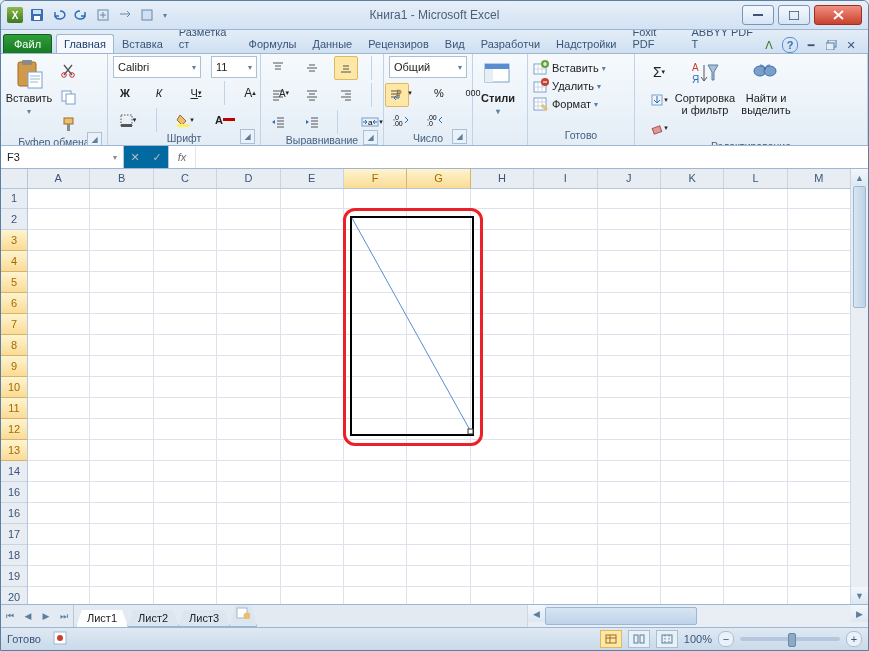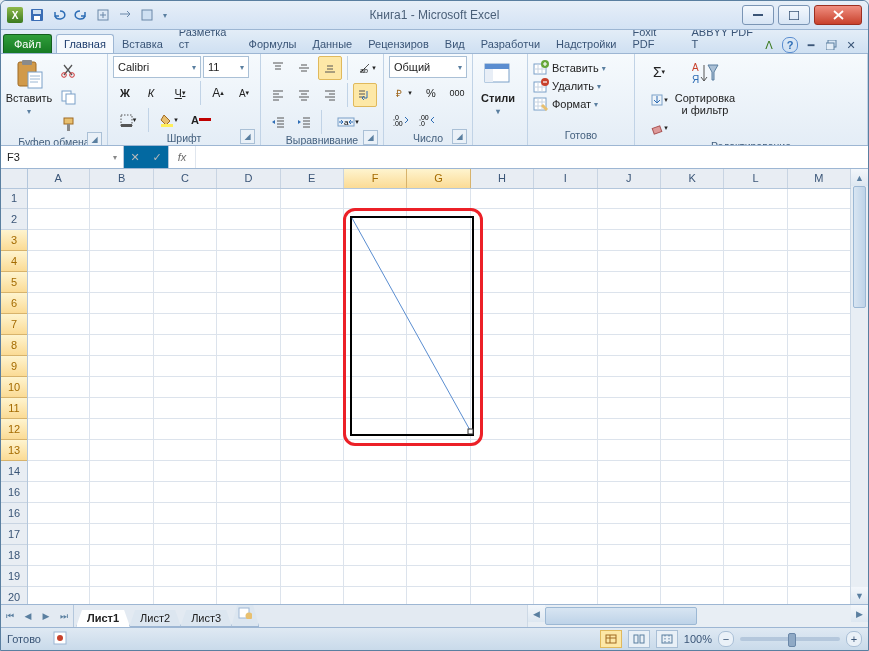--- a/index.html
+++ b/index.html
@@ -26,21 +26,21 @@
   .group{border-right:1px solid #c1d3e6;display:flex;flex-direction:column;padding:2px 5px 0;}
   .group .grow{flex:1;display:flex;align-items:flex-start;}
   .group .glabel{height:16px;text-align:center;font-size:10.5px;color:#44607e;position:relative;}
   .group .glabel .launcher{position:absolute;right:0;bottom:1px;width:13px;height:13px;border:1px solid #aac0d6;background:#eaf1f8;font-size:8px;display:flex;align-items:center;justify-content:center;color:#5a7fa0;}
   .bigbtn{display:flex;flex-direction:column;align-items:center;width:46px;gap:2px;padding-top:2px;}
   .bigbtn .ic32{width:32px;height:32px;display:flex;align-items:center;justify-content:center;}
   .bigbtn .lbl{font-size:11px;text-align:center;line-height:12px;}
   .smallcol{display:flex;flex-direction:column;gap:3px;padding-left:4px;padding-top:2px;}
   .smbtn{width:22px;height:22px;display:flex;align-items:center;justify-content:center;border-radius:2px;border:1px solid transparent;}
   .smbtn.hl{background:#fde8a7;border:1px solid #e0b95c;}
-  .row{display:flex;gap:2px;align-items:center;justify-content:center;}
+  .row{display:flex;gap:10px;align-items:center;justify-content:center;}
   .combo{height:20px;border:1px solid #aac0d6;background:#fff;display:flex;align-items:center;padding:0 4px;font-size:11px;justify-content:space-between;}
   .combo .dd{color:#5a7fa0;font-size:8px;padding-left:4px;}
   .sep{width:1px;align-self:stretch;background:#c1d3e6;margin:0 3px;}
   
   .fbar{height:22px;background:#0369a1;border-bottom:1px solid #9db6d3;display:flex;align-items:stretch;}
   .namebox{width:110px;border-right:1px solid #b4c7dc;background:#fff;display:flex;align-items:center;padding:0 6px;justify-content:space-between;}
   .namebox .dd{color:#888;font-size:8px;}
   .fxarea{display:flex;align-items:center;background:#fff;flex:1;border-left:1px solid #b4c7dc;}
   .fxbtn{width:26px;display:flex;align-items:center;justify-content:center;color:#6a6a6a;font-style:italic;border-right:1px solid #e0e6ee;height:100%;}
   .fxbtns3{display:flex;}
@@ -64,21 +64,21 @@
   .vscroll{position:absolute;right:0;top:0;bottom:0;width:17px;background:#e8eef4;border-left:1px solid #cdd9e6;display:flex;flex-direction:column;}
   .vscroll .arrow, .hscroll .arrow{height:17px;width:17px;display:flex;align-items:center;justify-content:center;background:linear-gradient(#f3f7fb,#dde7f1);color:#5a7fa0;font-size:9px;}
   .vscroll .track{flex:1;background:#e8eef4;position:relative;}
   .vscroll .thumb{position:absolute;left:2px;right:2px;top:0;height:120px;background:linear-gradient(90deg,#d8e5f2,#bed3e8);border:1px solid #9cb8d4;border-radius:2px;}
   
   .sheettabs{height:22px;background:#e3eaf2;border-top:1px solid #9db6d3;display:flex;align-items:stretch;}
   .navset{display:flex;border-right:1px solid #b4c7dc;}
   .navset .nb{width:18px;display:flex;align-items:center;justify-content:center;color:#5a7fa0;font-size:9px;}
   .tabs{display:flex;align-items:flex-end;padding-left:2px;}
   .stab{padding:2px 10px;font-size:11px;border:1px solid #9db6d3;border-top:none;background:#dce6f0;margin-right:-1px;clip-path:polygon(6px 0,calc(100% - 6px) 0,100% 100%,0 100%);}
-  .stab.active{background:#fff;border-bottom-color:#fff;font-weight:bold;position:relative;z-index:1;}
+  .stab.active{background:#fff;border-bottom-color:#fff;font-weight:normal;position:relative;z-index:1;}
   .hscroll{margin-left:auto;width:340px;display:flex;background:#e8eef4;border-left:1px solid #cdd9e6;}
   .hscroll .track{flex:1;position:relative;}
   .hscroll .thumb{position:absolute;top:2px;bottom:2px;left:0;width:150px;background:linear-gradient(#d8e5f2,#bed3e8);border:1px solid #9cb8d4;border-radius:2px;}
   
   .status{height:22px;background:linear-gradient(#dfe9f3,#c9daea);border-top:1px solid #9db6d3;display:flex;align-items:center;padding:0 6px;font-size:11px;color:#3a5577;}
   .status .right{margin-left:auto;display:flex;align-items:center;gap:6px;}
   .viewbtn{width:20px;height:16px;border:1px solid #a9bfd6;background:#e9f0f7;display:flex;align-items:center;justify-content:center;}
   .viewbtn.active{background:#fde8a7;border-color:#e0b95c;}
   .zoomslider{width:100px;height:4px;background:#b4c7dc;position:relative;border-radius:2px;}
   .zoomslider .zthumb{position:absolute;left:48px;top:-4px;width:6px;height:12px;background:#8fa9c5;border:1px solid #6a87a8;border-radius:2px;}
@@ -458,20 +458,31 @@
               <svg width="30" height="26">
                 <text x="2" y="10" font-size="10" fill="#c8412c">А</text>
                 <text x="2" y="22" font-size="10" fill="#2e6db5">Я</text>
                 <path d="M14 4 v16 M11 16 l3 4 l3 -4" stroke="#555" fill="none"></path>
                 <path d="M18 4 h10 l-4 7 v8 h-2 v-8 z" fill="#aac0d6" stroke="#5a7fa0"></path>
               </svg>
             </div>
           <div class="lbl" style="white-space:pre-line;">Сортировка
 и фильтр</div>
         </div>
+        <div class="bigbtn" style="width:60px;">
+          <div class="ic32">
+              <svg width="30" height="26">
+                <ellipse cx="9" cy="10" rx="6" ry="5" fill="#7aa0c8" stroke="#3a6db5"></ellipse>
+                <ellipse cx="19" cy="10" rx="6" ry="5" fill="#7aa0c8" stroke="#3a6db5"></ellipse>
+                <path d="M14 9 q0 -5 -5 -5 M14 9 q0 -5 5 -5" stroke="#3a6db5" fill="none"></path>
+              </svg>
+            </div>
+          <div class="lbl" style="white-space:pre-line;">Найти и
+выделить</div>
+        </div>
       </div>
       <div class="glabel">Редактирование</div>
     </div>
   </div>
 
   <div class="fbar">
     <div class="namebox">
         <span>F3</span>
         <span class="dd">▾</span>
       </div>

